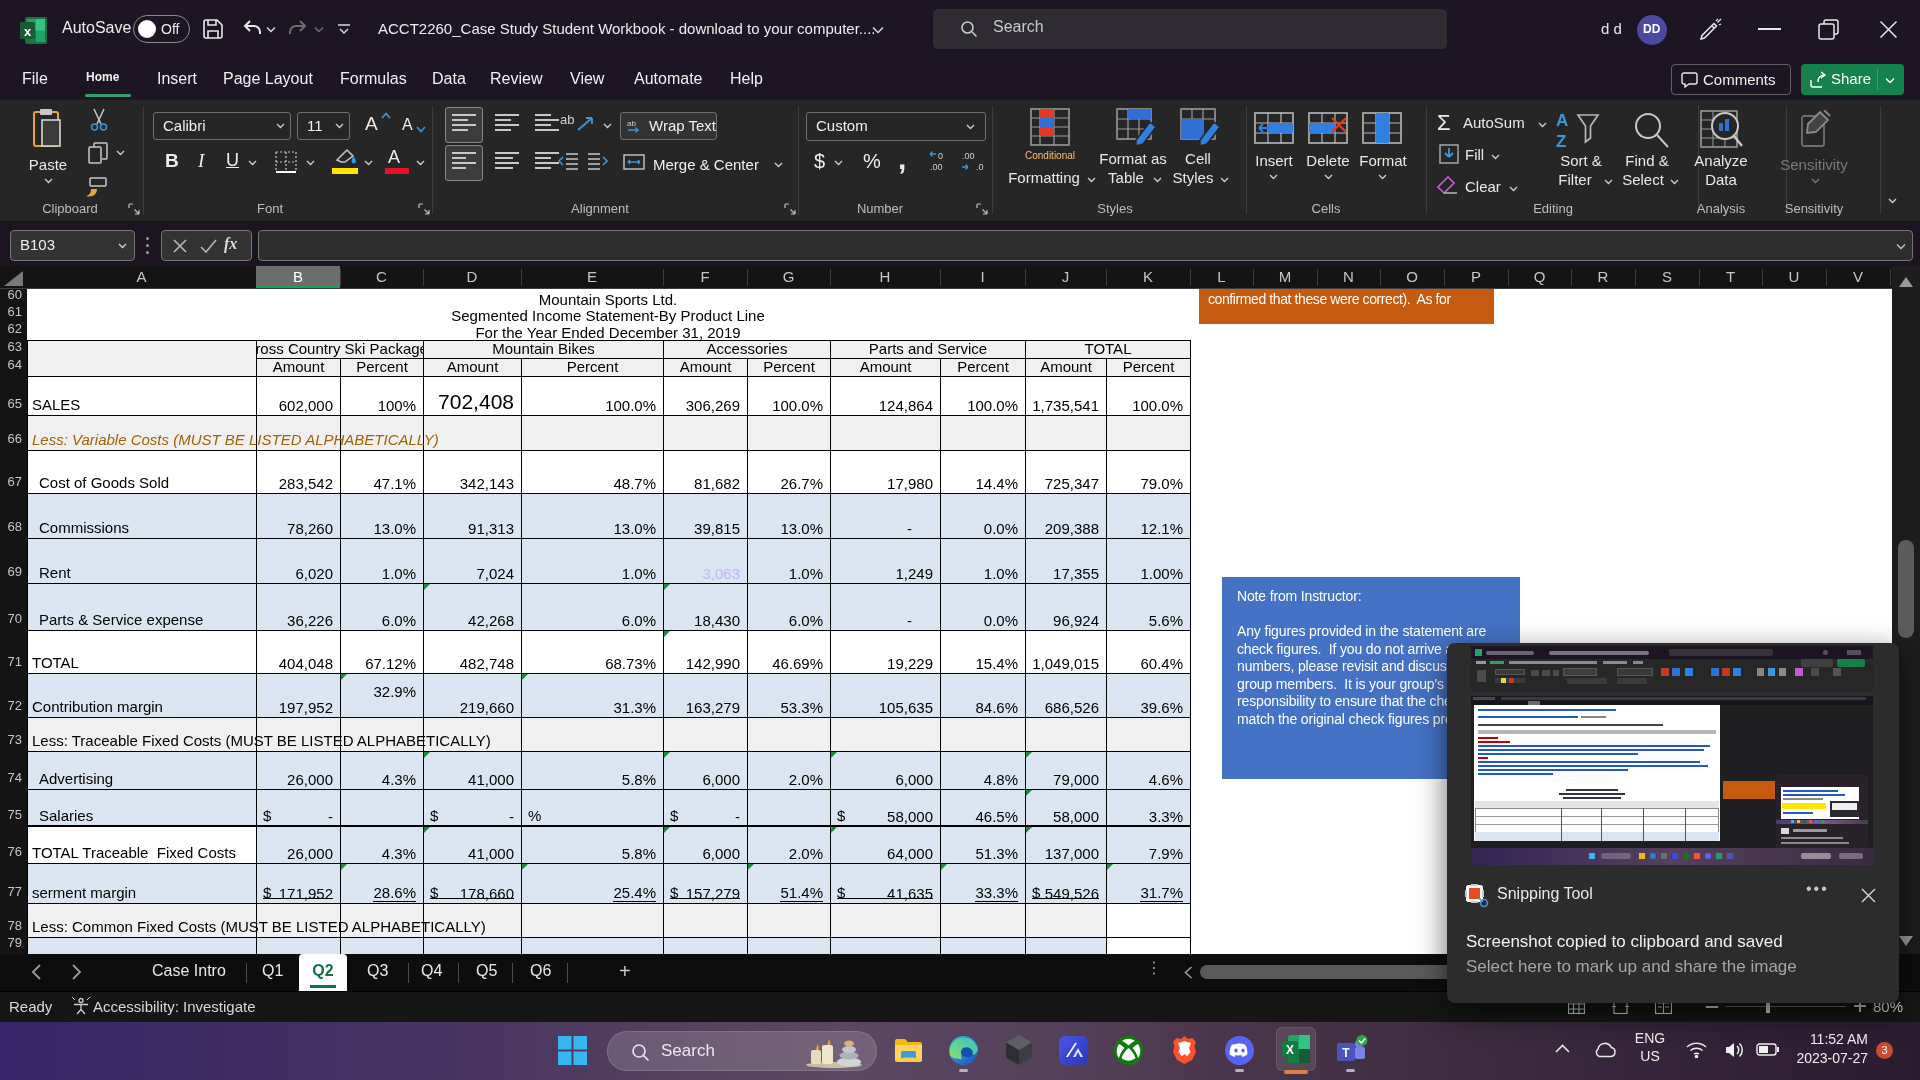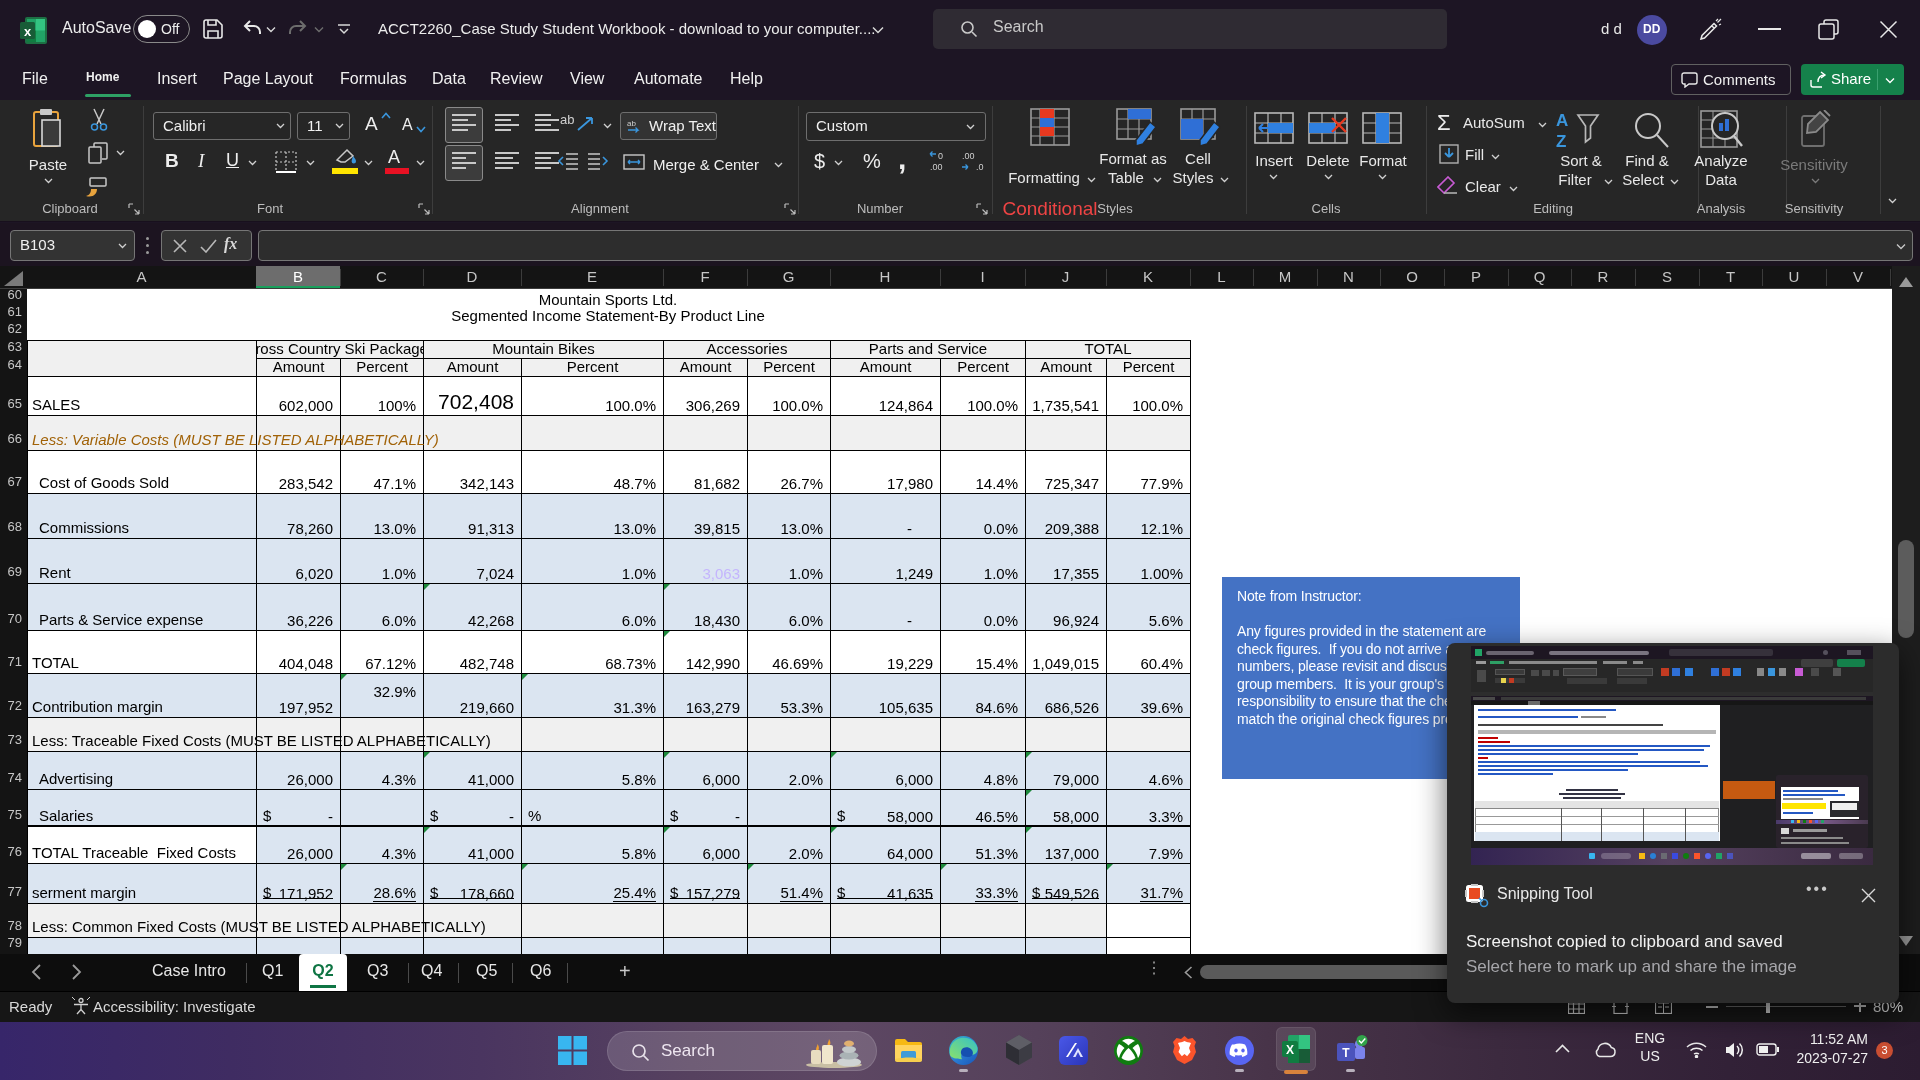--- a/index.html
+++ b/index.html
@@ -306,21 +306,21 @@
       </svg>
 <div class="ab" style="left:984px;top:6px;width:1px;height:108px;background:#3d3d3d;"></div>
 
 <svg class="ab" style="left:1022px;top:8px" width="40" height="38" viewBox="0 0 40 38">
  <rect x="1" y="1" width="38" height="36" fill="none" stroke="#9a9a9a" stroke-width="1.6"></rect>
  <path d="M1 10h38M1 19h38M1 28h38M10 1v36M24 1v36" stroke="#9a9a9a" stroke-width="1.2"></path>
  <rect x="10" y="1" width="14" height="9" fill="#e8391f"></rect>
  <rect x="10" y="10" width="14" height="9" fill="#2f6fd6"></rect>
  <rect x="10" y="19" width="14" height="9" fill="#e8391f"></rect>
 </svg>
-<div class="ctr" style="left:982px;top:50px;width:120px;font-size:19px;color:#ef4444;margin-top:48px;">Conditional</div>
+<div class="ctr" style="left:982px;top:50px;width:120px;font-size:10px;color:#fdba74;">Conditional</div>
 <div class="ctr" style="left:982px;top:69px;width:108px;font-size:15px;color:#e8e8e8;">Formatting</div>
 
 <svg class="ab" style="left:1079px;top:77px" width="9" height="6" viewBox="0 0 9 6" fill="none" stroke="#d0d0d0" stroke-width="1.3">
         <path d="M1 1 4.5 4.5 8 1"></path>
       </svg>
 
 <svg class="ab" style="left:1108px;top:8px" width="44" height="40" viewBox="0 0 44 40">
  <rect x="1" y="1" width="34" height="30" fill="none" stroke="#9a9a9a" stroke-width="1.6"></rect>
  <path d="M1 11h34M1 21h34M12 1v30M23 1v30" stroke="#9a9a9a" stroke-width="1.2"></path>
  <rect x="12" y="1" width="23" height="10" fill="#2f6fd6"></rect>
@@ -600,20 +600,21 @@
 <div class="hline" style="left:27px;top:751px;width:1163px;"></div>
 <div class="hline" style="left:27px;top:789px;width:1163px;"></div>
 <div class="hline" style="left:27px;top:826px;width:1163px;"></div>
 <div class="hline" style="left:27px;top:863px;width:1163px;"></div>
 <div class="hline" style="left:27px;top:903px;width:1163px;"></div>
 <div class="hline" style="left:27px;top:937px;width:1163px;"></div>
 <div class="hline" style="left:256px;top:358px;width:934px;"></div>
 <div class="hline" style="left:27px;top:825px;width:1163px;height:2px;"></div>
 <div class="ctr" style="left:308px;top:307px;width:600px;font-size:15px;">Segmented Income Statement-By Product Line</div>
 <div class="ctr" style="left:308px;top:291px;width:600px;font-size:15px;">Mountain Sports Ltd.</div>
+<div class="ctr" style="left:308px;top:324px;width:600px;font-size:15px;">For the Year Ended December 31, 2019</div>
 <div class="ab" style="left:257px;top:340px;width:166px;height:18px;overflow:hidden;">
       <div style="position:absolute;left:50%;transform:translateX(-50%);bottom:1px;font-size:15px;color:#000;white-space:nowrap;">Cross Country Ski Packages</div>
     </div>
 <div class="ab" style="left:424px;top:340px;width:239px;height:18px;overflow:hidden;">
       <div style="position:absolute;left:50%;transform:translateX(-50%);bottom:1px;font-size:15px;color:#000;white-space:nowrap;">Mountain Bikes</div>
     </div>
 <div class="ab" style="left:664px;top:340px;width:166px;height:18px;overflow:hidden;">
       <div style="position:absolute;left:50%;transform:translateX(-50%);bottom:1px;font-size:15px;color:#000;white-space:nowrap;">Accessories</div>
     </div>
 <div class="ab" style="left:831px;top:340px;width:194px;height:18px;overflow:hidden;">
@@ -717,21 +718,21 @@
 <div class="ab" style="left:832px;top:450px;width:101px;height:42px;">
       <div style="position:absolute;right:0;bottom:0;font-size:15px;color:#000;white-space:nowrap;">17,980</div>
     </div>
 <div class="ab" style="left:942px;top:450px;width:76px;height:42px;">
       <div style="position:absolute;right:0;bottom:0;font-size:15px;color:#000;white-space:nowrap;">14.4%</div>
     </div>
 <div class="ab" style="left:1027px;top:450px;width:72px;height:42px;">
       <div style="position:absolute;right:0;bottom:0;font-size:15px;color:#000;white-space:nowrap;">725,347</div>
     </div>
 <div class="ab" style="left:1108px;top:450px;width:75px;height:42px;">
-      <div style="position:absolute;right:0;bottom:0;font-size:15px;color:#000;white-space:nowrap;">77.9%</div>
+      <div style="position:absolute;right:0;bottom:0;font-size:15px;color:#000;white-space:nowrap;">79.0%</div>
     </div>
 <div class="ab" style="left:258px;top:493px;width:75px;height:44px;">
       <div style="position:absolute;right:0;bottom:0;font-size:15px;color:#000;white-space:nowrap;">78,260</div>
     </div>
 <div class="ab" style="left:342px;top:493px;width:74px;height:44px;">
       <div style="position:absolute;right:0;bottom:0;font-size:15px;color:#000;white-space:nowrap;">13.0%</div>
     </div>
 <div class="ab" style="left:425px;top:493px;width:89px;height:44px;">
       <div style="position:absolute;right:0;bottom:0;font-size:15px;color:#000;white-space:nowrap;">91,313</div>
     </div>
@@ -1015,20 +1016,23 @@
 <div class="gt" style="left:424px;top:827px;"></div>
 <div class="gt" style="left:664px;top:827px;"></div>
 <div class="gt" style="left:831px;top:827px;"></div>
 <div class="gt" style="left:1026px;top:827px;"></div>
 <div class="gt" style="left:341px;top:864px;"></div>
 <div class="gt" style="left:522px;top:864px;"></div>
 <div class="gt" style="left:748px;top:864px;"></div>
 <div class="gt" style="left:941px;top:864px;"></div>
 <div class="gt" style="left:1107px;top:864px;"></div>
 
+<div class="ab" style="left:1199px;top:289px;width:295px;height:35px;background:#c55a11;">
+ <div class="tl" style="left:9px;top:2px;font-size:14px;letter-spacing:-0.4px;color:#fff;">confirmed that these were correct).&nbsp; As for</div>
+</div>
 
 <div class="ab" style="left:1222px;top:577px;width:298px;height:202px;background:#4472c4;font-size:14px;color:#fff;letter-spacing:-0.15px;">
  <div class="tl" style="left:15px;top:11px;">Note from Instructor:</div>
  <div class="tl" style="left:15px;top:46px;">Any figures provided in the statement are</div>
  <div class="tl" style="left:15px;top:64px;">check figures.&nbsp; If you do not arrive at the</div>
  <div class="tl" style="left:15px;top:81px;">numbers, please revisit and discuss with</div>
  <div class="tl" style="left:15px;top:99px;">group members.&nbsp; It is your group's</div>
  <div class="tl" style="left:15px;top:116px;">responsibility to ensure that the check figu</div>
  <div class="tl" style="left:15px;top:134px;">match the original check figures provided</div>
 </div>

